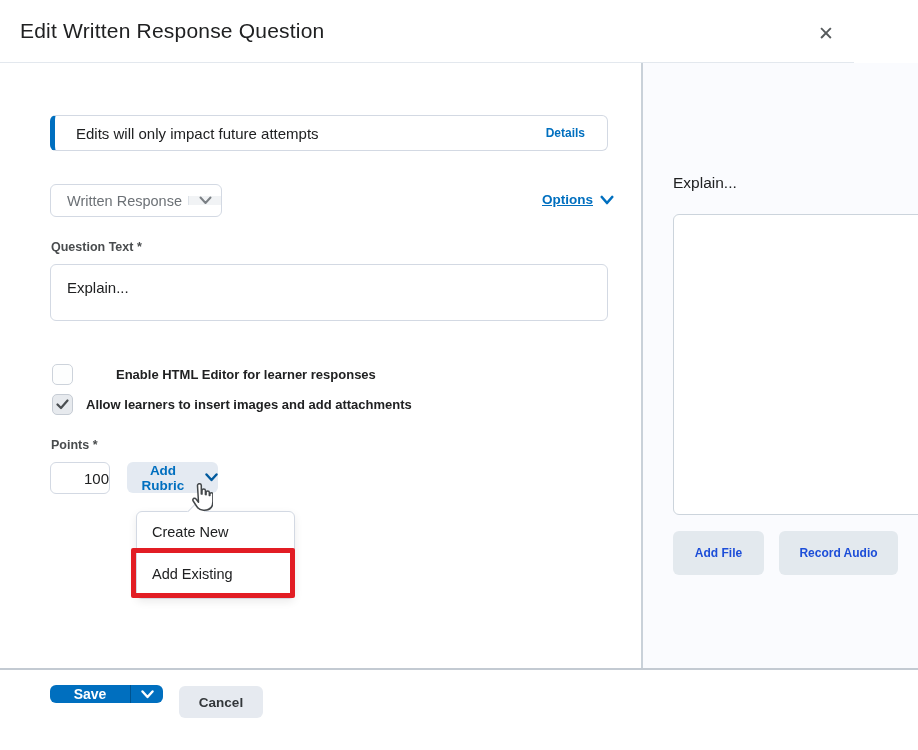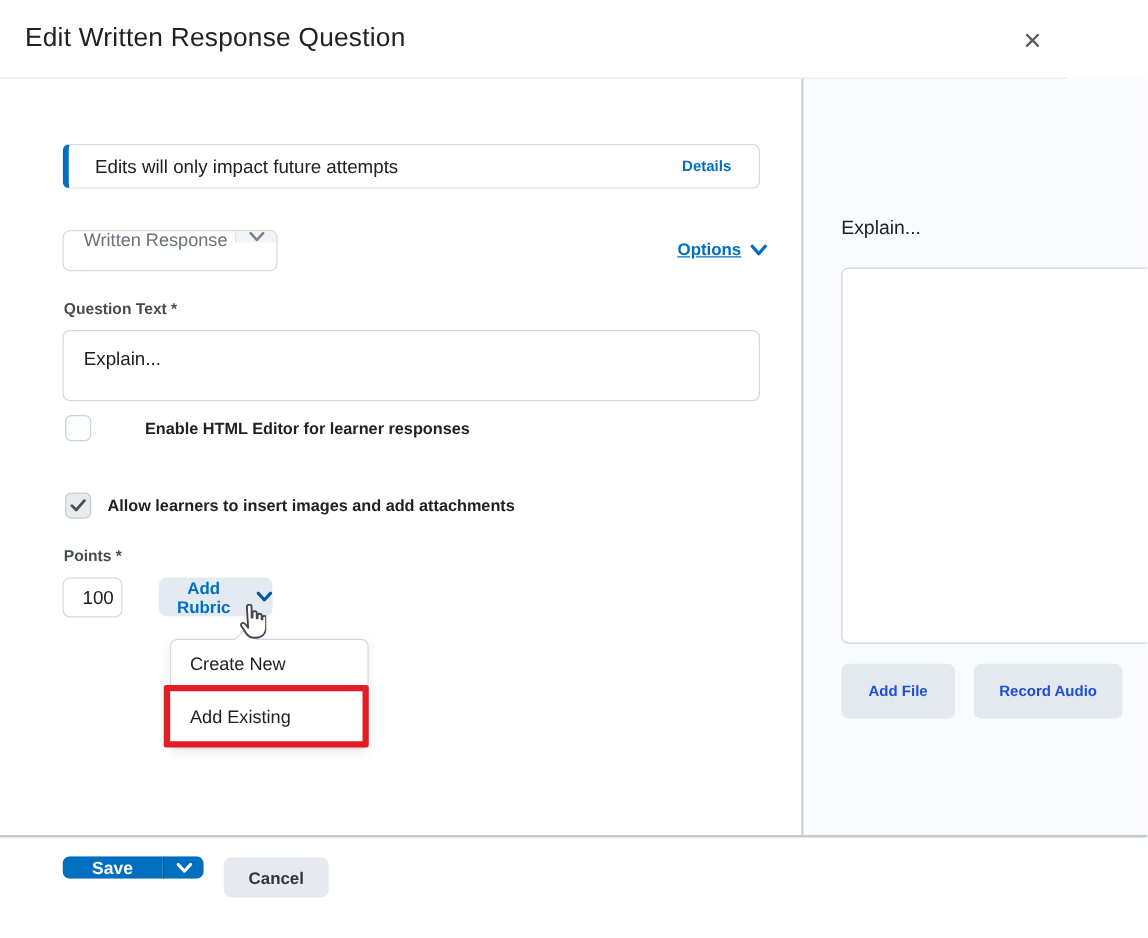--- a/index.html
+++ b/index.html
@@ -38,21 +38,21 @@
   }
   .alert-msg { flex: 1; font-size: 15px; color: #202122; }
   .details-link {
     font-size: 12px; font-weight: 700; color: #006fbf;
     text-decoration: none; cursor: pointer;
   }
 
   .type-dd {
     position: absolute; left: 50px; top: 184px; width: 172px; height: 33px;
     border: 1px solid #d3d9e3; border-radius: 6px; background: #fff;
-    display: flex; overflow: hidden; align-items: flex-start;
+    display: flex; overflow: hidden; align-items: center;
   }
   .type-dd .sel {
     flex: 1; display: flex; align-items: center; padding-left: 16px;
     font-size: 14.5px; color: #6c7176;
   }
   .type-dd .arrow {
     width: 33px; background: #f1f3f5; border-left: 1px solid #dde2e8;
     display: flex; align-items: center; justify-content: center; color: #7b8085;
   }
 
@@ -68,35 +68,36 @@
   .lbl-qt { left: 51px; top: 240px; }
   .lbl-pts { left: 51px; top: 438px; }
 
   .qt-box {
     position: absolute; left: 50px; top: 264px; width: 558px; height: 57px;
     border: 1px solid #d3d9e3; border-radius: 6px; background: #fff;
     padding: 14px 16px; font-size: 15px; color: #202122; cursor: text;
   }
 
   .cb-row { position: absolute; left: 52px; display: flex; align-items: center; gap: 13px; }
-  .cb-row-1 { top: 332px; gap: 43px; }
+  .cb-row-1 { top: 364px; gap: 43px; }
   .cb-row-2 { top: 394px; }
   .cb {
     width: 21px; height: 21px; border-radius: 5px; flex: 0 0 auto;
     border: 1px solid #cdd3db; background: #fdfefe;
     display: flex; align-items: center; justify-content: center;
   }
   .cb.checked { background: #e7eaee; border-color: #c6ccd4; }
   .cb-label { font-size: 13px; font-weight: 700; color: #202122; }
 
   .pts-input {
-    position: absolute; left: 50px; top: 462px; width: 48px; height: 32px;
+    position: absolute; left: 50px; top: 462px; width: 60px; height: 32px;
     border: 1px solid #d3d9e3; border-radius: 6px; background: #fff;
     font-size: 15px; color: #202122; padding: 0 0 0 15px;
     font-family: "Liberation Sans", sans-serif;
+    text-align: right;
   }
 
   .add-rubric-btn {
     position: absolute; left: 127px; top: 462px; height: 31px; width: 91px;
     background: #e4eaf2; border: none; border-radius: 6px; cursor: pointer;
     display: flex; align-items: center; justify-content: center; gap: 6px;
     font-family: "Liberation Sans", sans-serif;
     font-size: 13.5px; font-weight: 700; color: #006fbf;
   }
 

